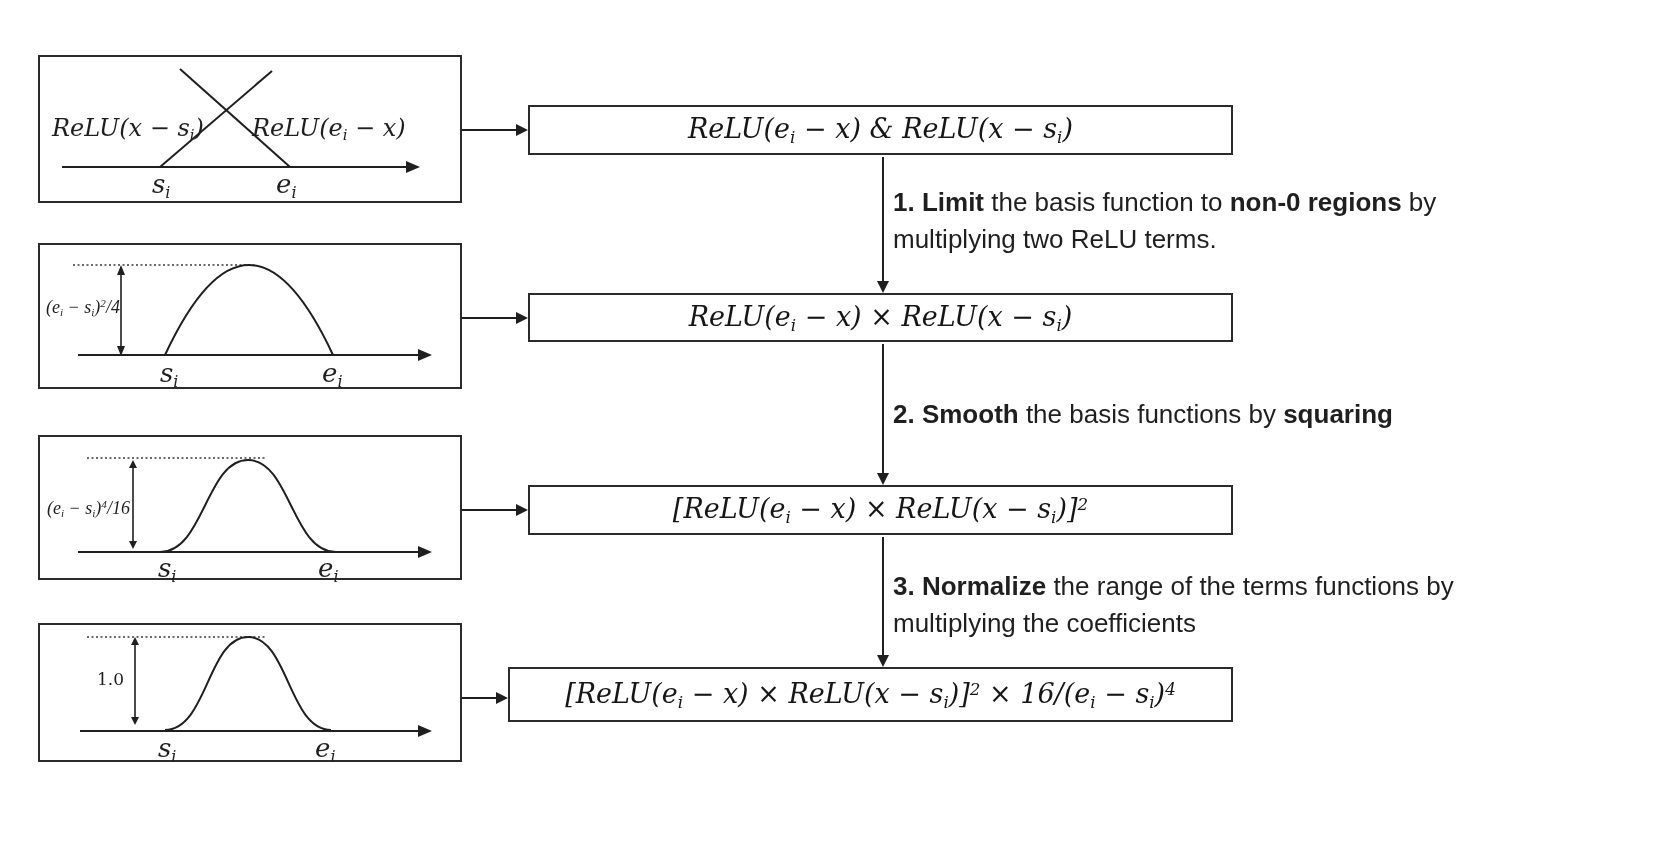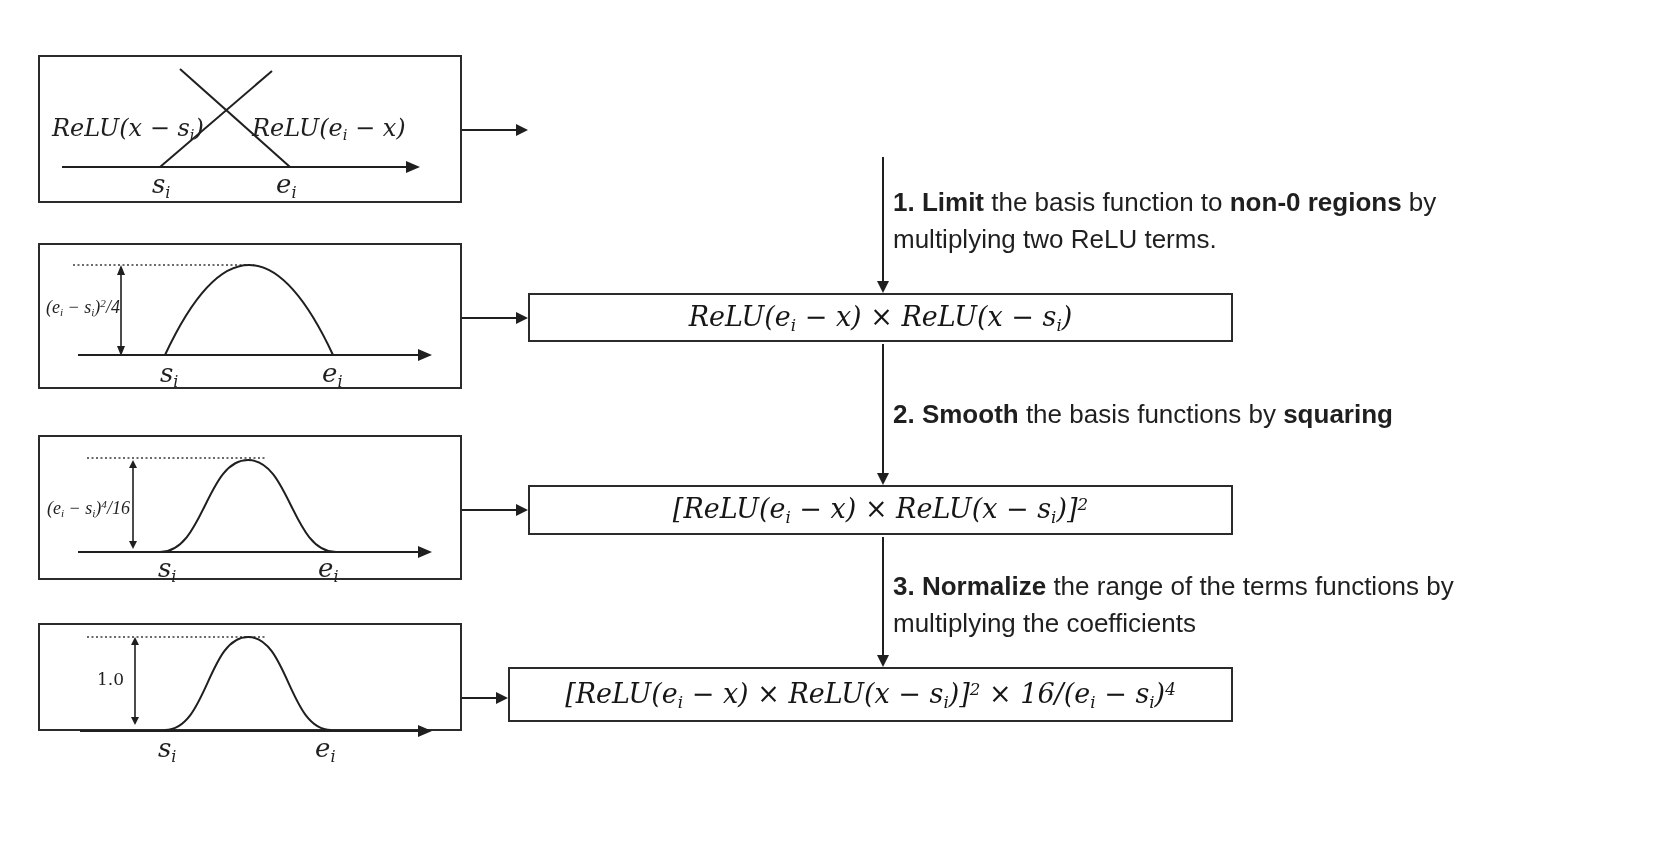--- a/index.html
+++ b/index.html
@@ -79,35 +79,38 @@
       <path class="ink-line" d="M 120 115 C 164 115 166 23 208 23 C 250 23 252 115 296 115"></path>
       <line class="ink-thin" x1="93" y1="31" x2="93" y2="104"></line>
       <polygon class="ink-fill" points="93,23 89,31 97,31"></polygon>
       <polygon class="ink-fill" points="93,112 89,104 97,104"></polygon>
     </svg>
     <div class="plabel peak-label" style="left:7px; top:61px;"><span>(e</span><span class="seg-sub">i</span><span> − s</span><span class="seg-sub">i</span><span>)</span><span class="seg-sup">4</span><span>/16</span></div>
     <div class="plabel axis-label" style="left:118px; top:116px;"><span>s</span><span class="seg-sub">i</span></div>
     <div class="plabel axis-label" style="left:278px; top:116px;"><span>e</span><span class="seg-sub">i</span></div>
   </div>
 
-  <div class="plot" style="left:38px; top:623px; width:424px; height:108px;">
+  <div class="plot" style="left:38px; top:623px; width:424px; height:139px;">
     <svg width="420" height="146" viewBox="0 0 420 146">
       <line class="ink-dotted" x1="47" y1="12" x2="227" y2="12"></line>
       <line class="ink-line" x1="40" y1="106" x2="378" y2="106"></line>
       <polygon class="ink-fill" points="378,100 378,112 392,106"></polygon>
       <path class="ink-line" d="M 125 105 C 167 105 168 12 208 12 C 248 12 249 105 291 105"></path>
       <line class="ink-thin" x1="95" y1="20" x2="95" y2="92"></line>
       <polygon class="ink-fill" points="95,12 91,20 99,20"></polygon>
       <polygon class="ink-fill" points="95,100 91,92 99,92"></polygon>
     </svg>
     <div class="plabel one-label" style="left:57px; top:44px;"><span>1.0</span></div>
     <div class="plabel axis-label" style="left:118px; top:108px;"><span>s</span><span class="seg-sub">i</span></div>
     <div class="plabel axis-label" style="left:275px; top:108px;"><span>e</span><span class="seg-sub">i</span></div>
   </div>
 
+  <div class="fbox" style="left:528px; top:105px; width:705px; height:50px;">
+    <span class="formula"><span>ReLU(e</span><span class="seg-sub">i</span><span> − x) &amp; ReLU(x − s</span><span class="seg-sub">i</span><span>)</span></span>
+  </div>
 
   <div class="fbox" style="left:528px; top:293px; width:705px; height:49px;">
     <span class="formula"><span>ReLU(e</span><span class="seg-sub">i</span><span> − x) × ReLU(x − s</span><span class="seg-sub">i</span><span>)</span></span>
   </div>
 
   <div class="fbox" style="left:528px; top:485px; width:705px; height:50px;">
     <span class="formula"><span>[ReLU(e</span><span class="seg-sub">i</span><span> − x) × ReLU(x − s</span><span class="seg-sub">i</span><span>)]</span><span class="seg-sup">2</span></span>
   </div>
 
   <div class="fbox" style="left:508px; top:667px; width:725px; height:55px;">

